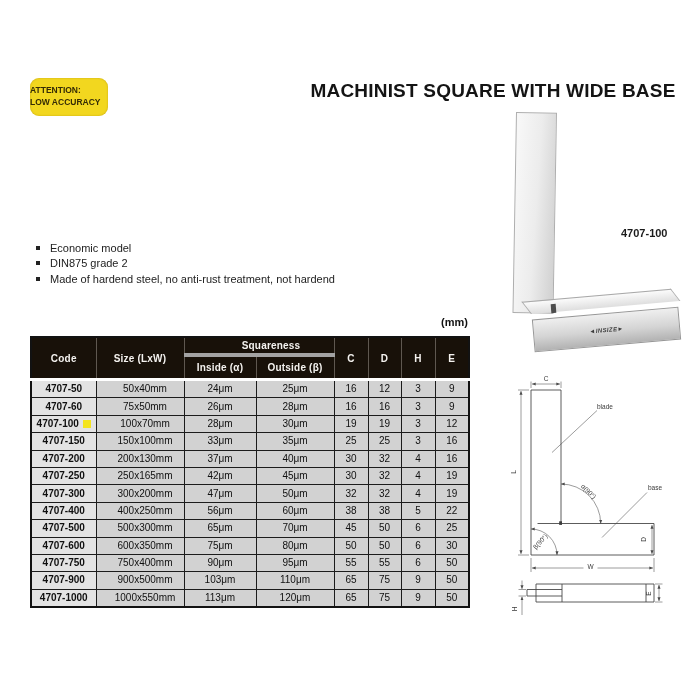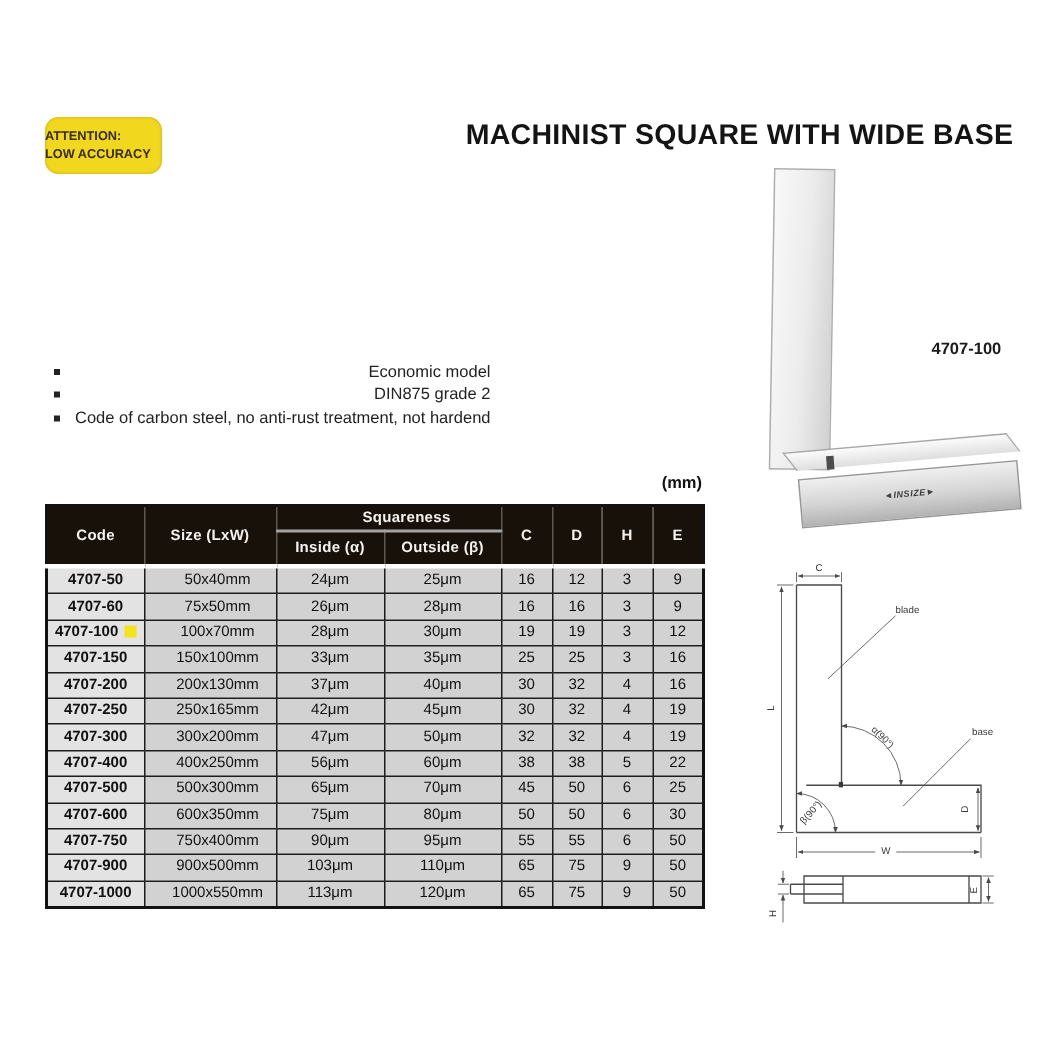--- a/index.html
+++ b/index.html
@@ -42,36 +42,36 @@
   .brand{font-size:6px;font-weight:bold;font-style:italic;color:rgba(45,45,45,.9);letter-spacing:.4px;}
   .notch{
     position:absolute;left:551px;top:304px;width:5px;height:9px;background:#4c4c4c;
     transform:rotate(-4deg);z-index:4;
   }
   .photo-code{
     position:absolute;left:621px;top:227px;font-size:11px;font-weight:bold;color:#1b1b1b;z-index:5;
   }
   
   .features{position:absolute;left:36px;top:240px;}
-  .feature{display:flex;align-items:center;height:15.6px;font-size:11px;color:#222;justify-content:space-between;}
+  .feature{display:flex;align-items:center;height:15.6px;font-size:11px;color:#222;}
   .feature .sq{width:4px;height:4px;background:#222;margin-right:10px;flex:none;}
   
   .units{position:absolute;top:316px;right:226px;font-size:11px;font-weight:bold;color:#111;}
   
   table.spec{
     position:absolute;left:30px;top:336px;width:438px;
     border-collapse:collapse;table-layout:fixed;border:2px solid #121212;
   }
   table.spec th{
     background:#181109;color:#f4f2ef;font-size:10px;font-weight:bold;
     border:1px solid #5f5850;padding:0;letter-spacing:.2px;
   }
   table.spec thead tr.r1 th{height:15px;}
   table.spec thead tr.r2 th{height:21px;}
-  table.spec th.sq{border-bottom:2px solid #a3a3a3;padding-left:24px;}
+  table.spec th.sq{border-bottom:4px solid #a3a3a3;padding-left:24px;}
   table.spec th.gapb{border-bottom:3px solid #ffffff;}
   table.spec td{
     border:1.6px solid #1c1c1c;background:#d2d2d2;font-size:10px;color:#101010;
     height:16.4px;line-height:1;padding:0;text-align:center;
   }
   table.spec td.col-code{background:#e3e3e3;font-weight:bold;margin-left:27px;}
   table.spec td.col-size{text-align:center;padding-left:10px;}
   .hl-marker{display:inline-block;width:8px;height:8px;background:#f4e41e;margin-left:4px;vertical-align:-1px;}
   
   .drawing{position:absolute;left:494px;top:362px;width:200px;height:300px;}
@@ -101,21 +101,21 @@
     <div class="feature">
       <span class="sq"></span>
       <span>Economic model</span>
     </div>
     <div class="feature">
       <span class="sq"></span>
       <span>DIN875 grade 2</span>
     </div>
     <div class="feature">
       <span class="sq"></span>
-      <span>Code of carbon steel, no anti-rust treatment, not hardend</span>
+      <span>Made of hardend steel, no anti-rust treatment, not hardend</span>
     </div>
   </div>
 
 <div class="units">(mm)</div>
 
 <table class="spec">
   <colgroup>
     <col style="width:65px">
       <col style="width:88px">
       <col style="width:72px">

